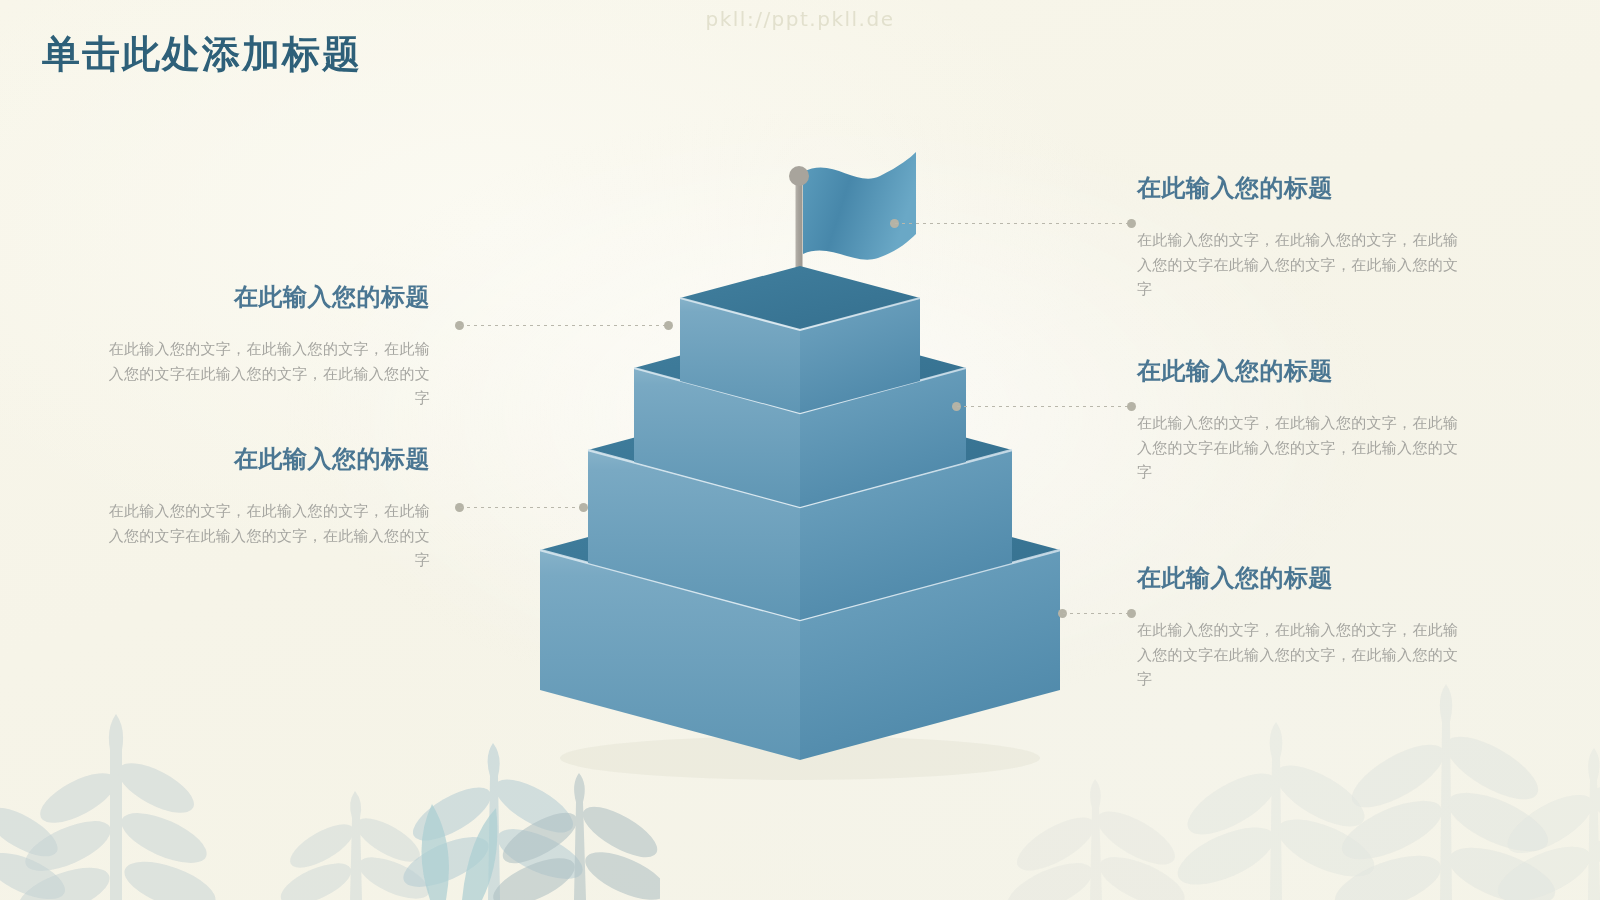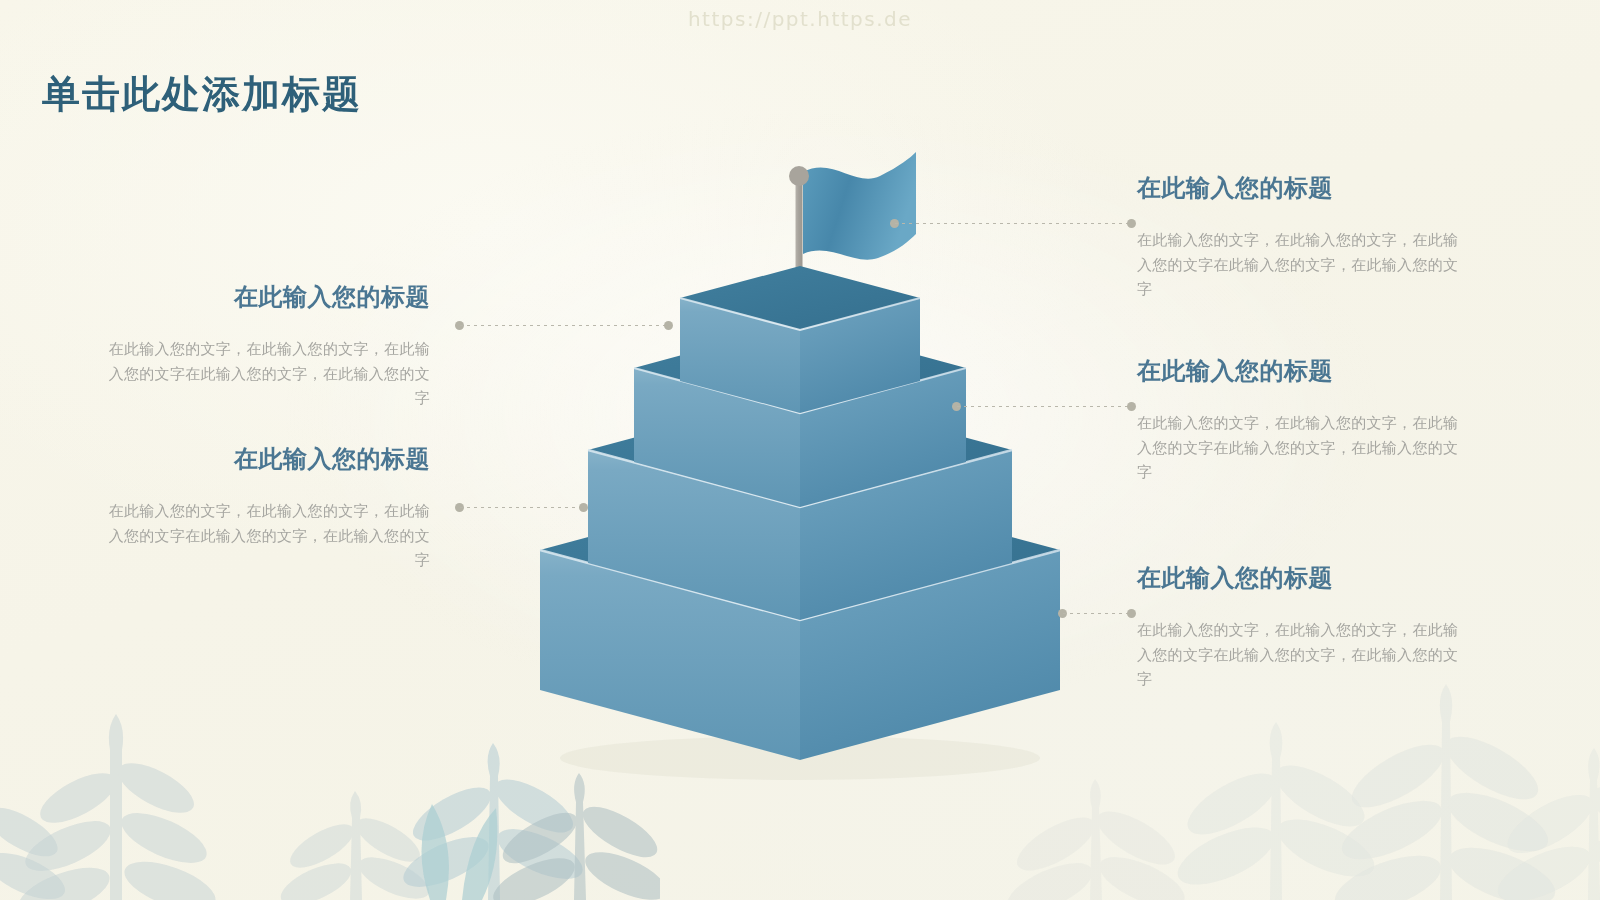--- a/index.html
+++ b/index.html
@@ -39,21 +39,20 @@
     user-select:none;
   }
 
   
   #page-title {
     position:absolute; left:42px; top:34px;
     font-size:38px; font-weight:bold;
     color:#2e6079;
     letter-spacing:2px;
     line-height:1.1;
-    margin-top:40px;
   }
 
   
   .callout { position:absolute; width:330px; }
   .callout .c-head {
     font-size:24px; font-weight:bold; color:#4a7692;
     line-height:1.35; margin-bottom:7px; letter-spacing:.5px;
   }
   .callout .c-body {
     font-size:15px; color:#a5a5a0; line-height:1.62; letter-spacing:.3px;margin-top:24px;
@@ -168,21 +167,21 @@
       <path d="M618 310 L620 190 q-5 -20 4 -32 q9 12 3 32 L630 310 Z"></path>
       <ellipse cx="580" cy="234" rx="48" ry="19" transform="rotate(-30 580 234)"></ellipse>
       <ellipse cx="664" cy="226" rx="48" ry="19" transform="rotate(30 664 226)"></ellipse>
       <ellipse cx="574" cy="284" rx="50" ry="20" transform="rotate(-24 574 284)"></ellipse>
       <ellipse cx="670" cy="276" rx="50" ry="20" transform="rotate(24 670 276)"></ellipse>
     </g>
   </svg>
 
   <div id="bg-veil"></div>
 
-  <div id="watermark">https://ppt.https.de</div>
+  <div id="watermark">pkll://ppt.pkll.de</div>
 
   <div id="page-title">单击此处添加标题</div>
 
   <div id="pyramid-figure">
     <svg id="pyramid-svg" viewBox="0 0 560 630">
       <defs>
         <linearGradient id="gTopFace" x1="0" y1="0" x2="1" y2="1">
           <stop offset="0%" stop-color="#3f81a2"></stop>
           <stop offset="55%" stop-color="#3a7b9c"></stop>
           <stop offset="100%" stop-color="#357align"></stop>

